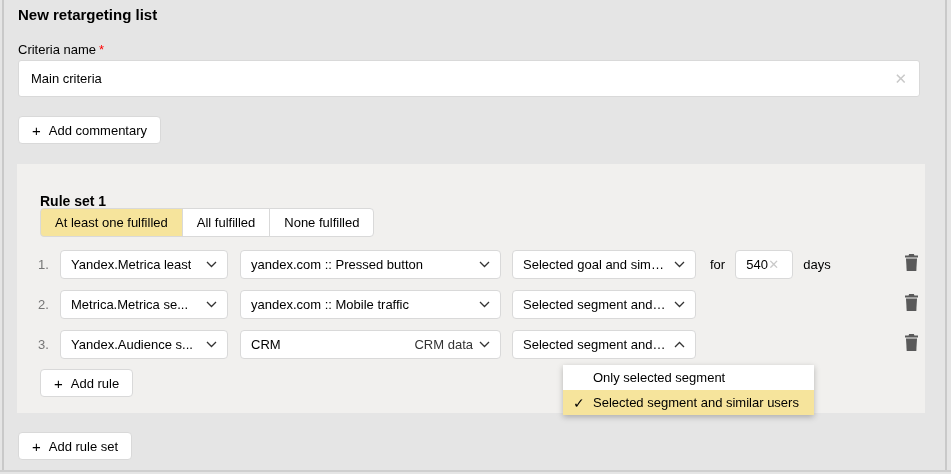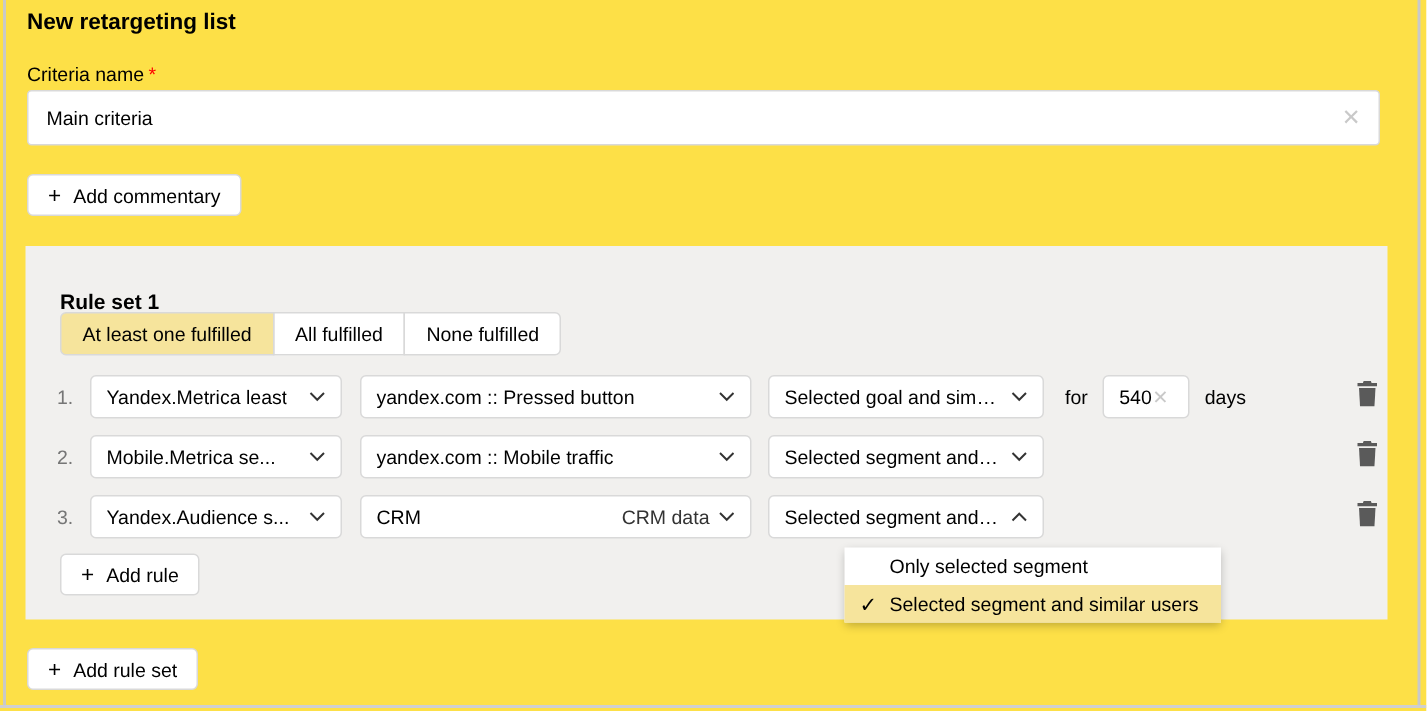--- a/index.html
+++ b/index.html
@@ -1,17 +1,17 @@
 <!DOCTYPE html>
 <html><head>
 <meta charset="utf-8">
 <style>
   * { margin:0; padding:0; box-sizing:border-box; }
   html,body { width:951px; height:474px; background:#fff; font-family:"Liberation Sans", sans-serif; color:#000; }
-  .page { position:relative; width:951px; height:474px; background:#fde047; overflow:hidden; }
+  .page { position:relative; width:951px; height:474px; background:#e5e5e5; overflow:hidden; }
 
   .edge-left  { position:absolute; left:2px;  top:0; width:2px; height:470px; background:#c9c9c9; }
   .edge-right { position:absolute; left:945px; top:0; width:2px; height:470px; background:#c9c9c9; }
   .edge-bottom{ position:absolute; left:0; top:470px; width:951px; height:2px; background:#cfcfcf; }
 
   .title { position:absolute; left:18px; top:6px; font-size:15px; font-weight:bold; }
 
   .criteria-label { position:absolute; left:18px; top:42px; font-size:13px; }
   .req { color:#f00; margin-left:3px; }
 
@@ -144,21 +144,21 @@
             <path fill="#5a5a5a" d="M5.1 0h4.8l.5 1.4h3.6v2.1H1V1.4h3.6L5.1 0z"></path>
             <path fill="#5a5a5a" d="M2 4.6h11l-.7 12.4H2.7L2 4.6z"></path>
           </svg>
       </span>
     </button>
   </div>
 
   <div class="rule-row row-2">
     <span class="row-num">2.</span>
     <button class="dd dd-type">
-      <span class="dd-label">Mobile.Metrica se...</span>
+      <span class="dd-label">Metrica.Metrica se...</span>
       <span class="chev">
         <svg width="11" height="7" viewBox="0 0 11 7">
             <path d="M1 1l4.5 4.5L10 1" stroke="#333" stroke-width="1.3" fill="none"></path>
           </svg>
       </span>
     </button>
     <button class="dd dd-value">
       <span class="dd-label">yandex.com :: Mobile traffic</span>
       <span class="chev">
         <svg width="11" height="7" viewBox="0 0 11 7">

